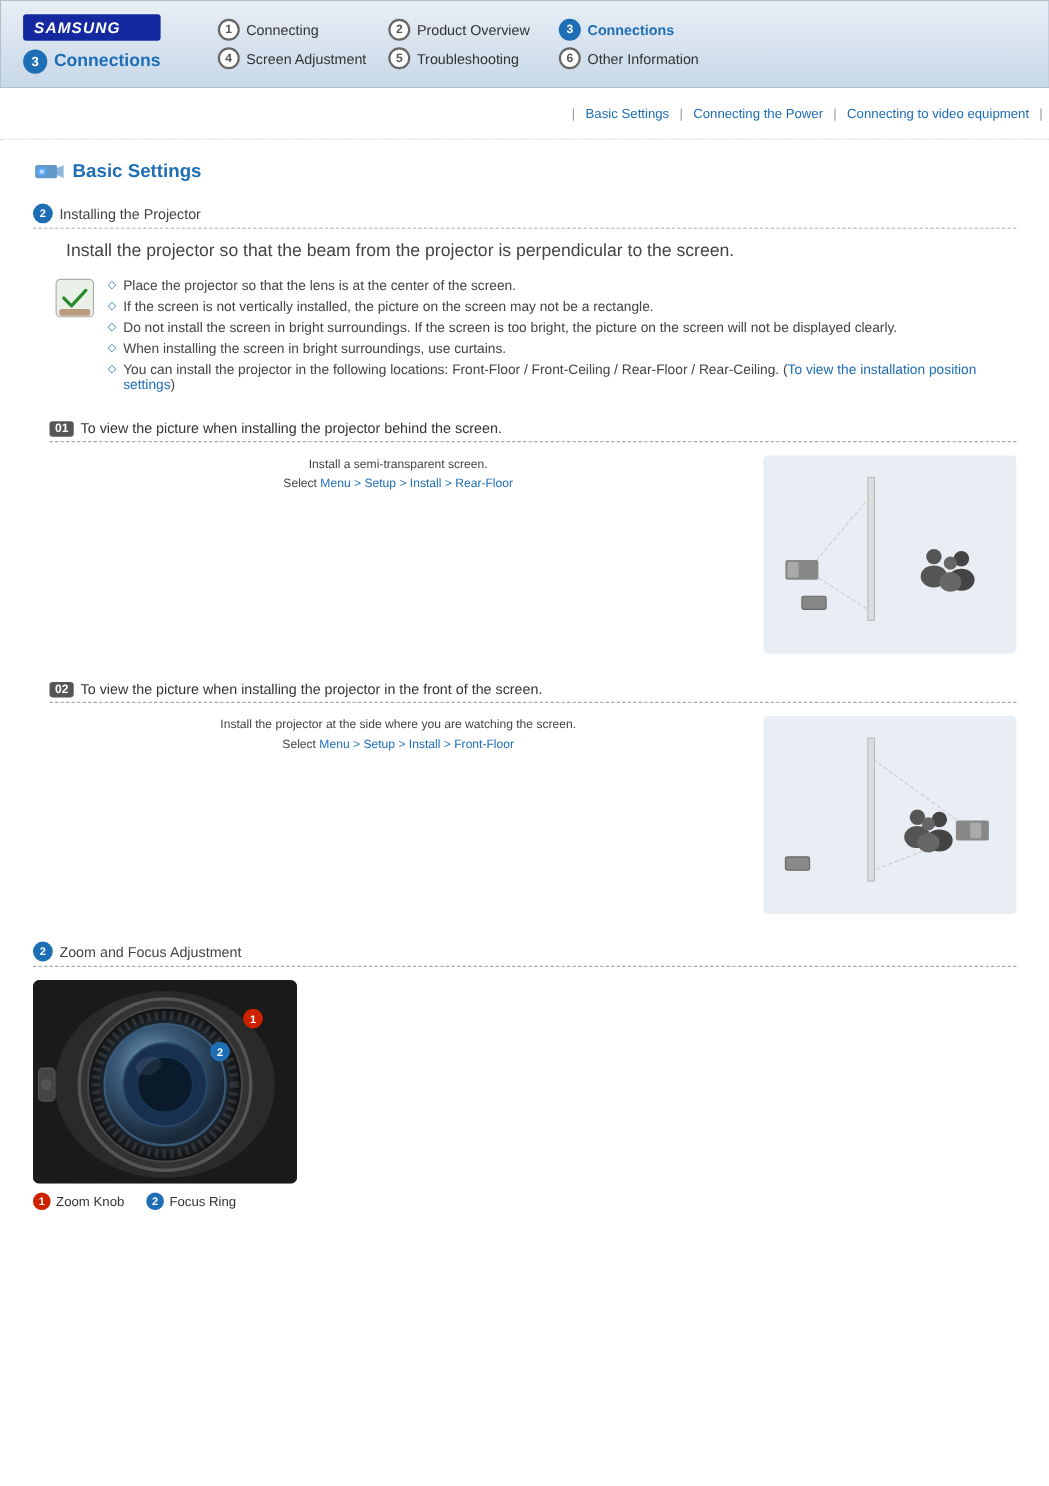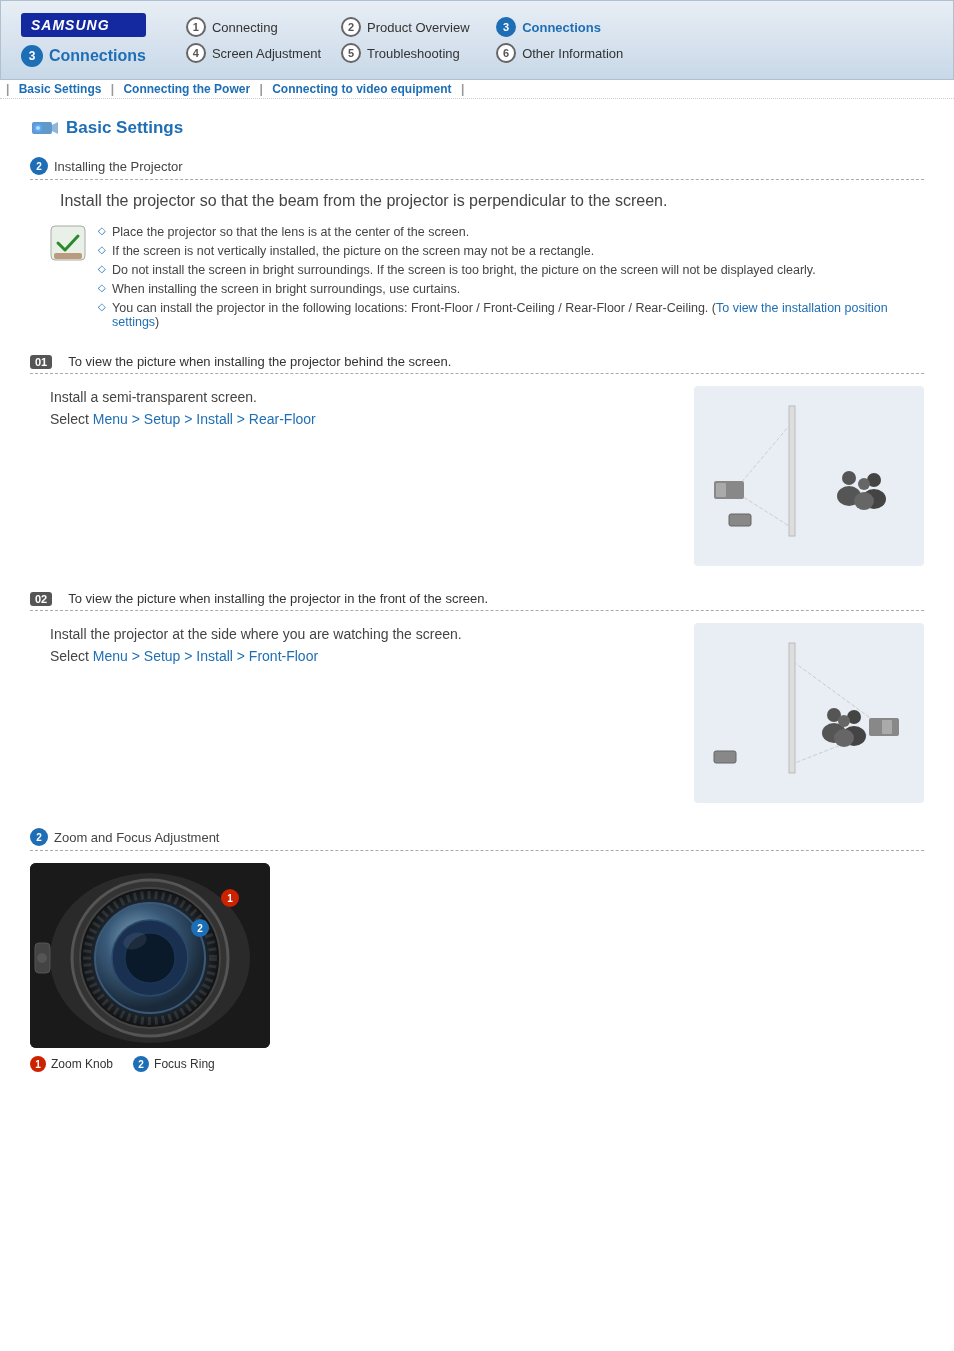--- a/index.html
+++ b/index.html
@@ -11,21 +11,21 @@
       width: 954px;
     }
 
     
     .header {
       background: linear-gradient(to bottom, #e8eef5, #c8d8e8);
       border: 1px solid #b0c0d0;
       padding: 12px 20px 12px 20px;
       display: flex;
       align-items: center;
-      gap: 20px;
+      gap: 32px;
       position: relative;
     }
     .samsung-logo {
       background: #1428A0;
       color: #fff;
       font-weight: bold;
       font-size: 14px;
       padding: 4px 10px;
       border-radius: 3px;
       letter-spacing: 1px;
@@ -86,26 +86,25 @@
       border-color: #1e6eb5;
       color: #fff;
     }
     .nav-item.active-text {
       color: #1e6eb5;
       font-weight: bold;
     }
 
     
     .breadcrumb {
-      text-align: left;
-      padding: 2px 0;
+      text-align: right;
+      padding: 16px 0;
       font-size: 12px;
       border-bottom: 1px dotted #ccc;
       margin-bottom: 15px;
-      font-weight: bold;
     }
     .breadcrumb a, .breadcrumb span.link {
       color: #1e6eb5;
       text-decoration: none;
       cursor: pointer;
     }
     .breadcrumb span.sep {
       color: #999;
       margin: 0 6px;
     }
@@ -208,46 +207,48 @@
       text-decoration: none;
     }
 
     
     .numbered-section {
       margin-bottom: 25px;
     }
     .numbered-header {
       display: flex;
       align-items: center;
-      gap: 16px;
+      gap: 6px;
       border-bottom: 1px dashed #aaa;
       padding-bottom: 4px;
       margin-bottom: 12px;
+      margin-left: 15px;
     }
     .num-box {
       background: #555;
       color: #fff;
       font-size: 11px;
       font-weight: bold;
       padding: 1px 5px;
       border-radius: 3px;
       min-width: 22px;
       text-align: center;
     }
     .numbered-content {
       display: flex;
       gap: 20px;
       align-items: flex-start;
       margin-left: 20px;
     }
     .numbered-text {
       flex: 1;
-      font-size: 14px;
+      font-size: 11px;
       color: #444;
       line-height: 1.6;
+      text-align: center;
     }
     .numbered-text a, .numbered-text span.link {
       color: #1e6eb5;
       text-decoration: none;
     }
     .diagram-box {
       width: 230px;
       height: 180px;
       background: #e8eef4;
       border-radius: 4px;

